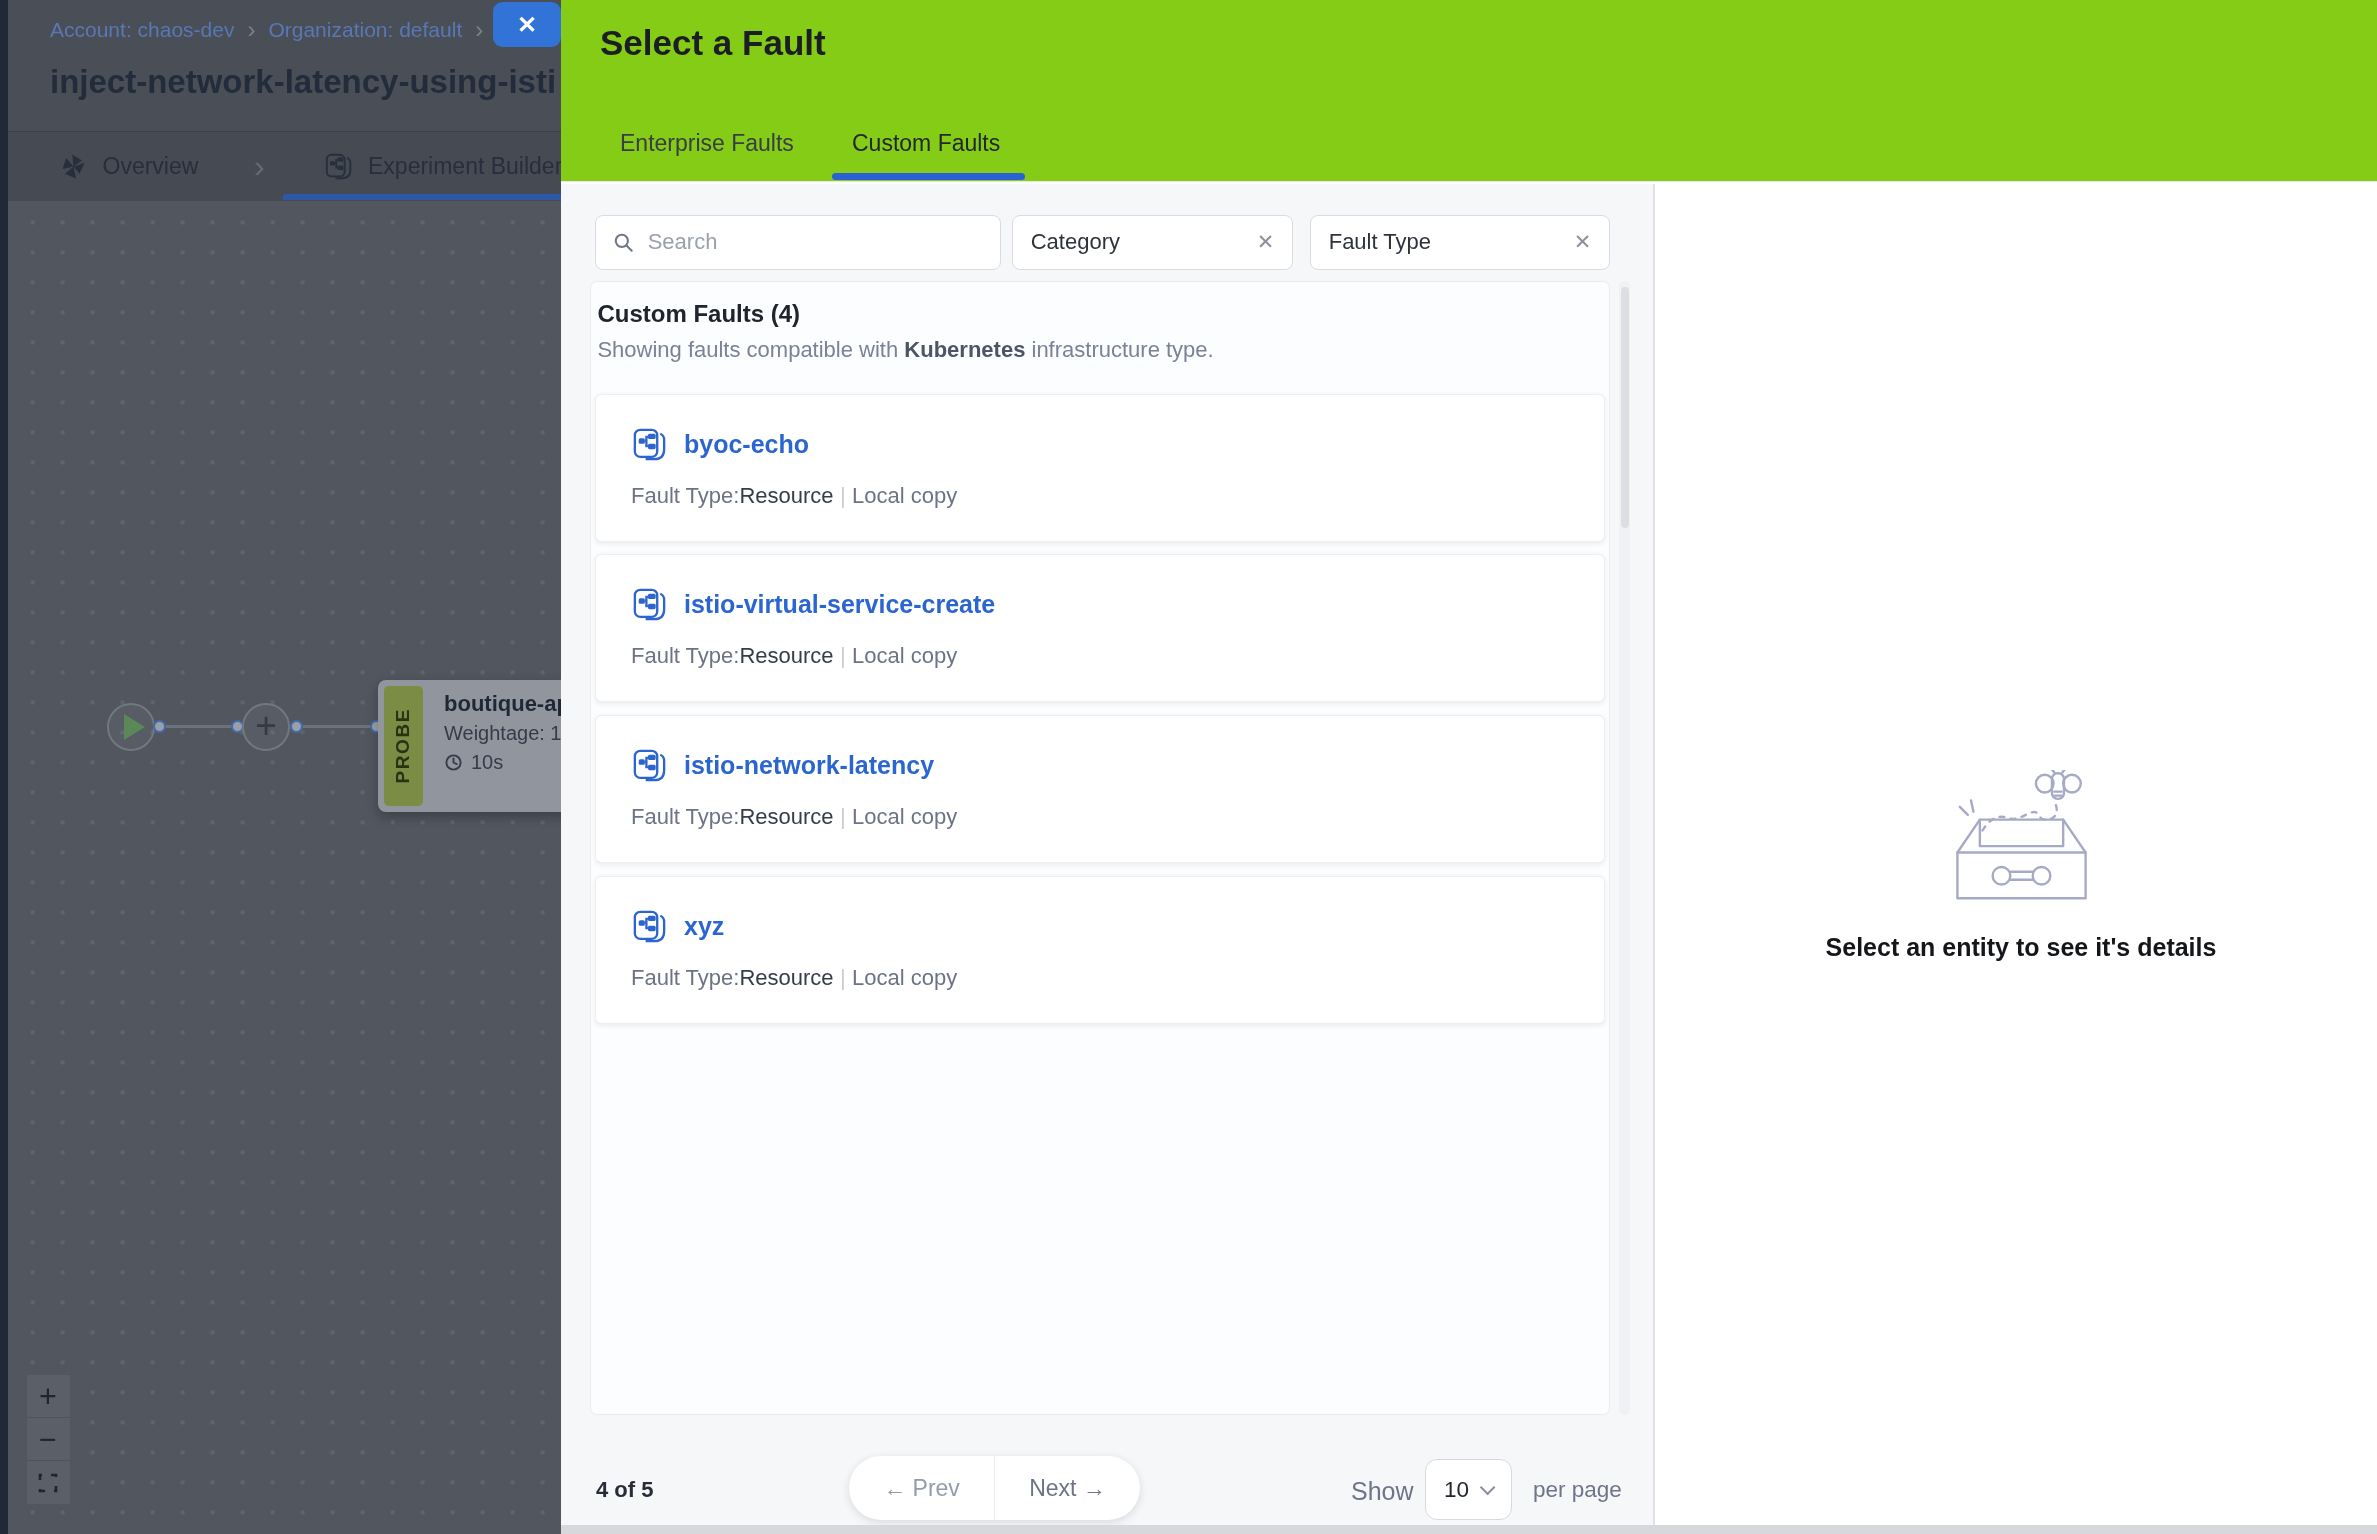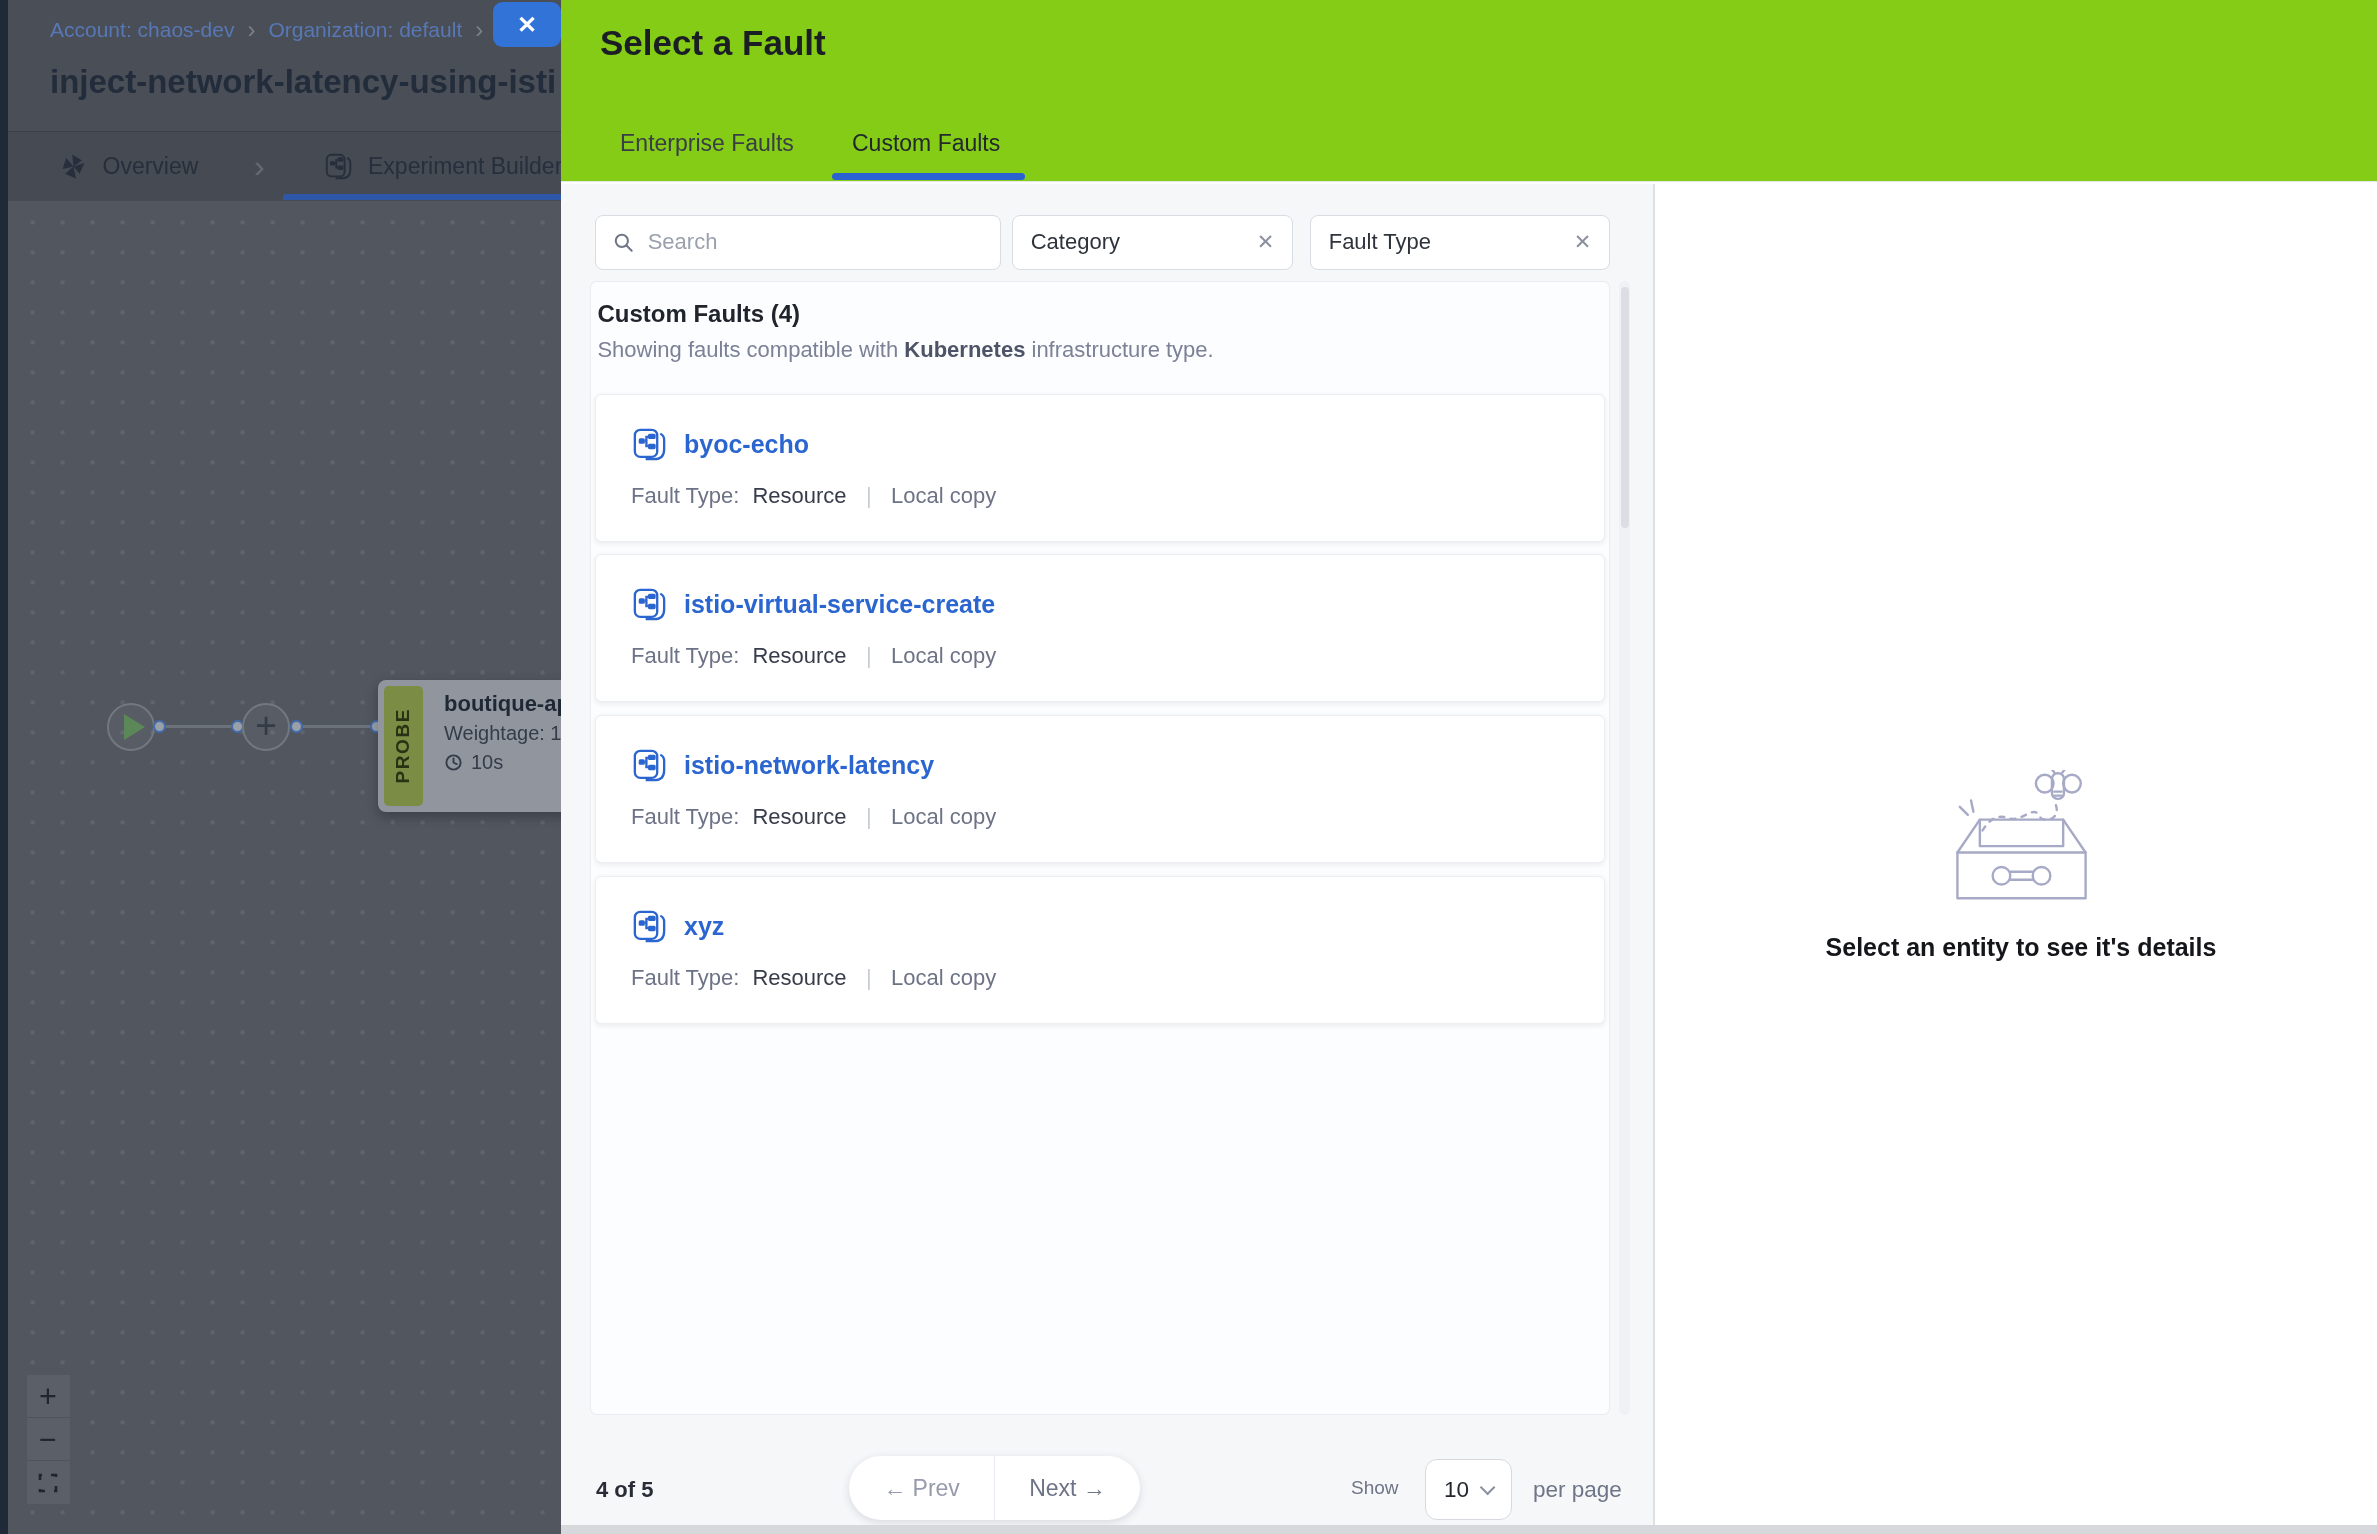--- a/index.html
+++ b/index.html
@@ -56,36 +56,36 @@
   .filter-x{color:#8b919d;font-size:21px;cursor:pointer;}
 
   .list-panel{position:absolute;left:29px;top:97px;width:1020px;height:1134px;background:#fcfdfe;border:0.8px solid #e9ebef;border-radius:6.4px;}
   .list-heading{position:absolute;left:6.4px;top:17.7px;font-size:24px;font-weight:700;color:#20252d;}
   .list-subtitle{position:absolute;left:6.4px;top:55px;font-size:22px;color:#7b8196;}
   .list-subtitle b{color:#4e5468;font-weight:700;}
 
   .fault-card{position:absolute;left:4px;width:1010px;height:148px;background:#ffffff;border:0.8px solid #eceef2;border-radius:6.4px;box-shadow:0 1.6px 4.8px rgba(30,40,60,0.08);cursor:pointer;}
   .fault-head{position:absolute;left:35px;top:30.5px;display:flex;align-items:center;gap:16px;}
   .fault-name{font-size:25px;font-weight:700;color:#2b66d0;}
-  .fault-meta{position:absolute;left:35px;top:88px;display:flex;align-items:center;gap:13px;font-size:22px;justify-content:center;}
+  .fault-meta{position:absolute;left:35px;top:88px;display:flex;align-items:center;font-size:22px;justify-content:center;}
   .meta-label{color:#6d7386;}
   .meta-value{color:#363c4a;font-weight:500;}
   .meta-div{color:#c8ccd4;padding:0 6.4px;}
   .meta-copy{color:#6d7386;}
 
   .scroll-gutter{position:absolute;left:1058px;top:97px;width:11.2px;height:1134px;background:#f0f1f4;border-radius:5.6px;}
   .scroll-thumb{position:absolute;left:1.6px;top:6.4px;width:8px;height:241px;background:#dcdee4;border-radius:4px;}
 
   .pagi-row{position:absolute;left:0;top:1272px;width:1092px;height:72px;}
   .pagi-count{position:absolute;left:35px;top:21px;font-size:22px;font-weight:700;color:#272c37;}
   .pagi-pill{position:absolute;left:288px;top:0;width:291px;height:64px;background:#fff;border-radius:32px;box-shadow:0 2.4px 8px rgba(40,50,70,0.14);display:flex;}
   .pagi-btn{flex:1;display:flex;align-items:center;justify-content:center;font-size:23px;background:transparent;border:none;cursor:pointer;}
   .pagi-prev{color:#959bac;border-right:0.8px solid #e9ebf0;}
   .pagi-next{color:#6e7487;}
-  .show-label{position:absolute;left:790px;top:21px;font-size:19px;color:#6f7589;}
+  .show-label{position:absolute;left:790px;top:21px;font-size:25px;color:#6f7589;}
   .page-select{position:absolute;left:864px;top:3.2px;width:87px;height:61px;background:#fff;border:1.6px solid #d6d9e0;border-radius:12px;display:flex;align-items:center;justify-content:center;gap:13px;cursor:pointer;}
   .page-select-val{font-size:22.5px;color:#22262e;}
   .select-chev{width:11.2px;height:11.2px;border-right:2.4px solid #8a90a0;border-bottom:2.4px solid #8a90a0;transform:rotate(45deg);margin-top:-4.8px;}
   .per-page{position:absolute;left:972px;top:21px;font-size:22.5px;color:#6f7589;}
 
   .v-divider{position:absolute;left:1092px;top:184px;width:2.4px;height:1341px;background:#dee0e6;}
   .detail-panel{position:absolute;left:1095px;top:184px;width:722px;height:1341px;background:#ffffff;}
   .empty-state{position:absolute;left:0;top:586px;width:100%;text-align:center;padding-left:8px;}
   .empty-text{margin-top:19px;font-size:25px;font-weight:700;color:#14161a;}
 

